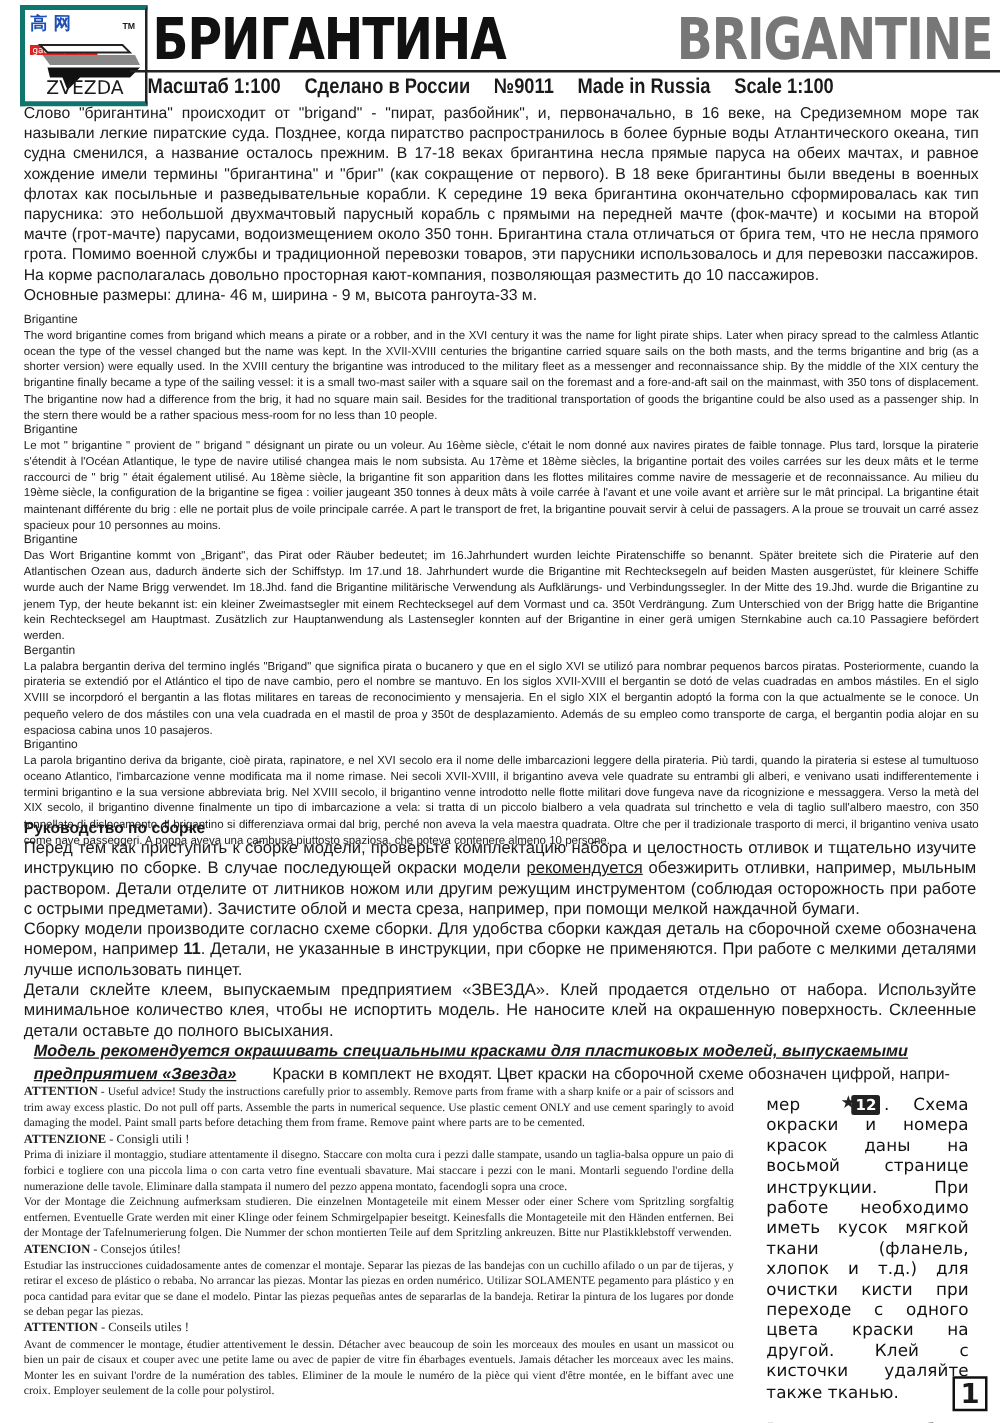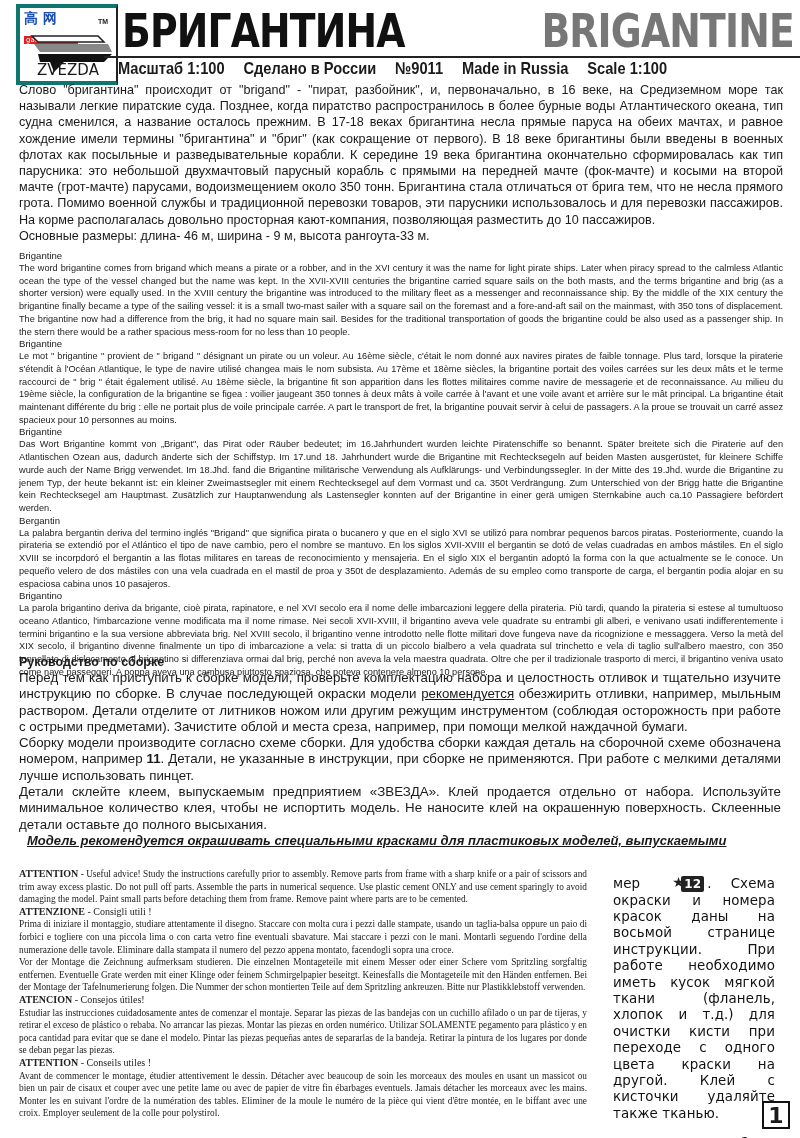--- a/index.html
+++ b/index.html
@@ -93,20 +93,21 @@
 
 <div class="assembly">
   <h3>Руководство по сборке</h3>
   <p class="asm-p"><span>Перед тем как приступить к сборке модели, проверьте комплектацию набора и целостность отливок и тщательно изучите инструкцию по сборке. В случае последующей окраски модели </span><span class="underline">рекомендуется</span><span> обезжирить отливки, например, мыльным раствором. Детали отделите от литников ножом или другим режущим инструментом (соблюдая осторожность при работе с острыми предметами). Зачистите облой и места среза, например, при помощи мелкой наждачной бумаги.</span></p>
   <p class="asm-p"><span>Сборку модели производите согласно схеме сборки. Для удобства сборки каждая деталь на сборочной схеме обозначена номером, например </span><b>11</b><span>. Детали, не указанные в инструкции, при сборке не применяются. При работе с мелкими деталями лучше использовать пинцет.</span></p>
   <p class="asm-p">Детали склейте клеем, выпускаемым предприятием «ЗВЕЗДА». Клей продается отдельно от набора. Используйте минимальное количество клея, чтобы не испортить модель. Не наносите клей на окрашенную поверхность. Склеенные детали оставьте до полного высыхания.</p>
 </div>
 
 <div class="paint-line">
   <div class="paint-italic">Модель рекомендуется окрашивать специальными красками для пластиковых моделей, выпускаемыми</div>
+  <div><span class="paint-italic">предприятием «Звезда»</span>&nbsp;&nbsp;&nbsp;&nbsp;&nbsp;&nbsp;&nbsp;&nbsp;<span class="paint-cont">Краски в комплект не входят. Цвет краски на сборочной схеме обозначен цифрой, напри-</span></div>
 </div>
 
 <div class="left-col">
   <p class="tx"><b class="hd">ATTENTION</b><span> - Useful advice! </span><span>Study the instructions carefully prior to assembly. Remove parts from frame with a sharp knife or a pair of scissors and trim away excess plastic. Do not pull off parts. Assemble the parts in numerical sequence. Use plastic cement ONLY and use cement sparingly to avoid damaging the model. Paint small parts before detaching them from frame. Remove paint where parts are to be cemented.</span></p>
   <p class="hd"><b>ATTENZIONE</b><span> - Consigli utili !</span></p>
   <p class="tx">Prima di iniziare il montaggio, studiare attentamente il disegno. Staccare con molta cura i pezzi dalle stampate, usando un taglia-balsa oppure un paio di forbici e togliere con una piccola lima o con carta vetro fine eventuali sbavature. Mai staccare i pezzi con le mani. Montarli seguendo l'ordine della numerazione delle tavole. Eliminare dalla stampata il numero del pezzo appena montato, facendogli sopra una croce.</p>
   <p class="tx">Vor der Montage die Zeichnung aufmerksam studieren. Die einzelnen Montageteile mit einem Messer oder einer Schere vom Spritzling sorgfaltig entfernen. Eventuelle Grate werden mit einer Klinge oder feinem Schmirgelpapier beseitgt. Keinesfalls die Montageteile mit den Händen entfernen. Bei der Montage der Tafelnumerierung folgen. Die Nummer der schon montierten Teile auf dem Spritzling ankreuzen. Bitte nur Plastikklebstoff verwenden.</p>
   <p class="hd"><b>ATENCION</b><span> - Consejos útiles!</span></p>
   <p class="tx">Estudiar las instrucciones cuidadosamente antes de comenzar el montaje. Separar las piezas de las bandejas con un cuchillo afilado o un par de tijeras, y retirar el exceso de plástico o rebaba. No arrancar las piezas. Montar las piezas en orden numérico. Utilizar SOLAMENTE pegamento para plástico y en poca cantidad para evitar que se dane el modelo. Pintar las piezas pequeñas antes de separarlas de la bandeja. Retirar la pintura de los lugares por donde se deban pegar las piezas.</p>
   <p class="hd"><b>ATTENTION</b><span> - Conseils utiles !</span></p>

